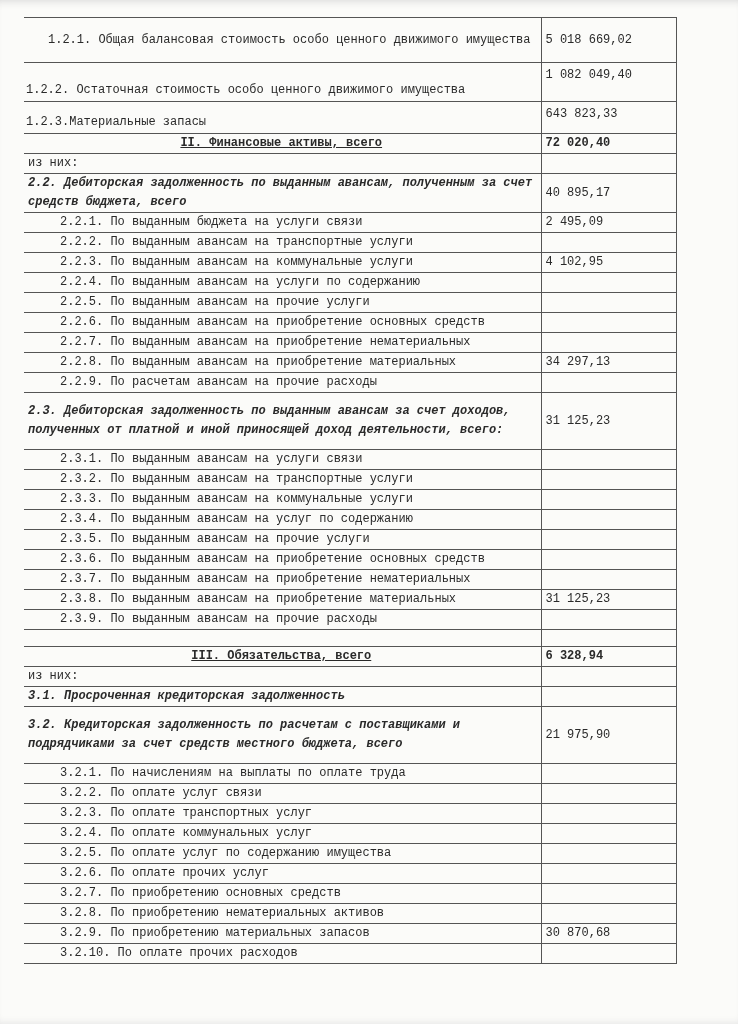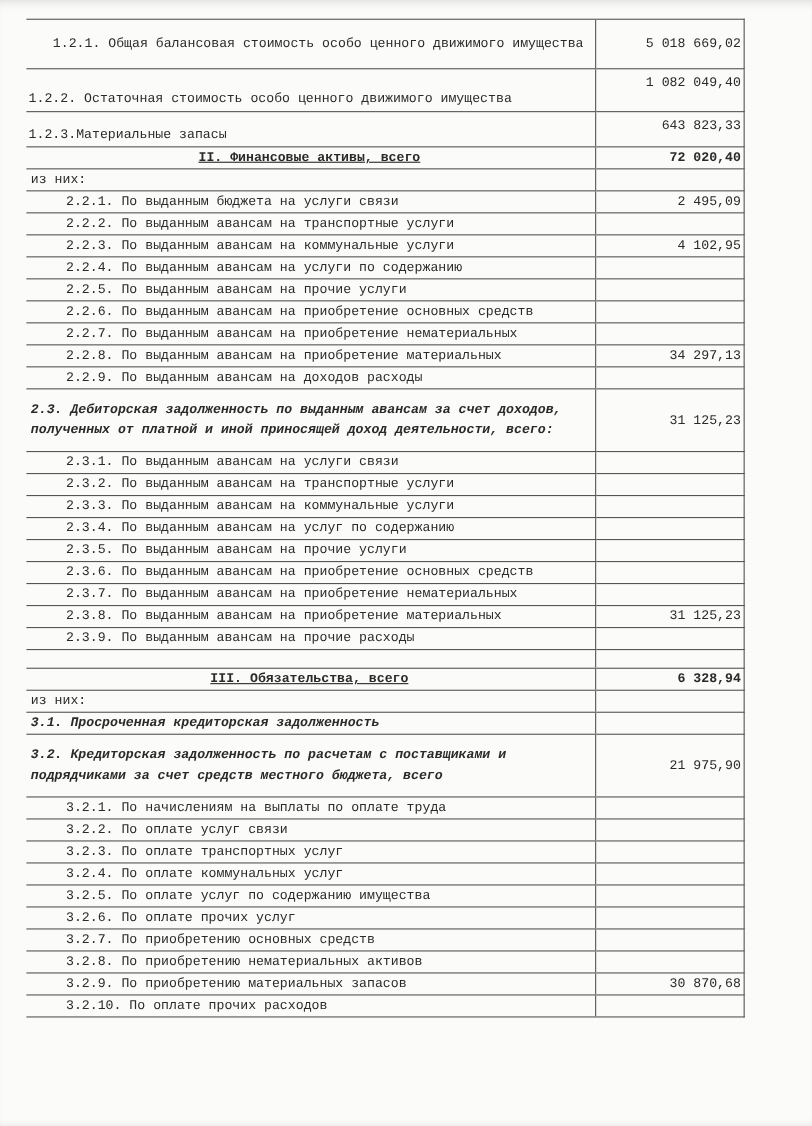--- a/index.html
+++ b/index.html
@@ -29,21 +29,21 @@
   table.report td {
     border-top: 1.5px solid #555;
     border-bottom: 1.5px solid #555;
     padding: 0 2px 0 2px;
     vertical-align: middle;
     height: 17px;
   }
   table.report td.val {
     border-left: 1.5px solid #555;
     border-right: 1.5px solid #555;
-    text-align: right;
+    text-align: left;
     padding-left: 4px;
   }
   td.lbl { padding-left: 24px; }
   td.lbl.indent { padding-left: 36px; }
   td.lbl.plain { padding-left: 4px; margin-top: 30px; }
   td.lbl.bold-italic { font-weight: bold; font-style: italic; padding-left: 4px; }
   td.lbl.section { text-align: center; font-weight: bold; text-decoration: underline; padding-left: 0; }
   td.val.bold { font-weight: bold; }
   td.val.top { vertical-align: top; padding-top: 3px; }
   tr.r-121 td { height: 44px; }
@@ -82,20 +82,24 @@
         <td class="val top">643 823,33</td>
       </tr>
       <tr class="r-sect">
         <td class="lbl section">II. Финансовые активы, всего</td>
         <td class="val bold">72 020,40</td>
       </tr>
       <tr class="r-small">
         <td class="lbl plain">из них:</td>
         <td class="val"></td>
       </tr>
+      <tr class="r-two">
+        <td class="lbl bold-italic">2.2. Дебиторская задолженность по выданным авансам, полученным за счет средств  бюджета, всего</td>
+        <td class="val">40 895,17</td>
+      </tr>
       <tr class="r-small">
         <td class="lbl indent">2.2.1. По выданным бюджета на услуги связи</td>
         <td class="val">2 495,09</td>
       </tr>
       <tr class="r-small">
         <td class="lbl indent">2.2.2. По выданным авансам на транспортные услуги</td>
         <td class="val"></td>
       </tr>
       <tr class="r-small">
         <td class="lbl indent">2.2.3. По выданным авансам на коммунальные услуги</td>
@@ -115,21 +119,21 @@
       </tr>
       <tr class="r-small">
         <td class="lbl indent">2.2.7. По выданным авансам на приобретение нематериальных</td>
         <td class="val"></td>
       </tr>
       <tr class="r-small">
         <td class="lbl indent">2.2.8. По выданным авансам на приобретение материальных</td>
         <td class="val">34 297,13</td>
       </tr>
       <tr class="r-small">
-        <td class="lbl indent">2.2.9. По выданным авансам на доходов расходы</td>
+        <td class="lbl indent">2.2.9. По расчетам авансам на прочие расходы</td>
         <td class="val"></td>
       </tr>
       <tr class="r-three">
         <td class="lbl bold-italic">2.3. Дебиторская задолженность по выданным авансам за счет доходов, полученных от платной и иной приносящей доход деятельности, всего:</td>
         <td class="val">31 125,23</td>
       </tr>
       <tr class="r-small">
         <td class="lbl indent">2.3.1. По выданным авансам на услуги связи</td>
         <td class="val"></td>
       </tr>

